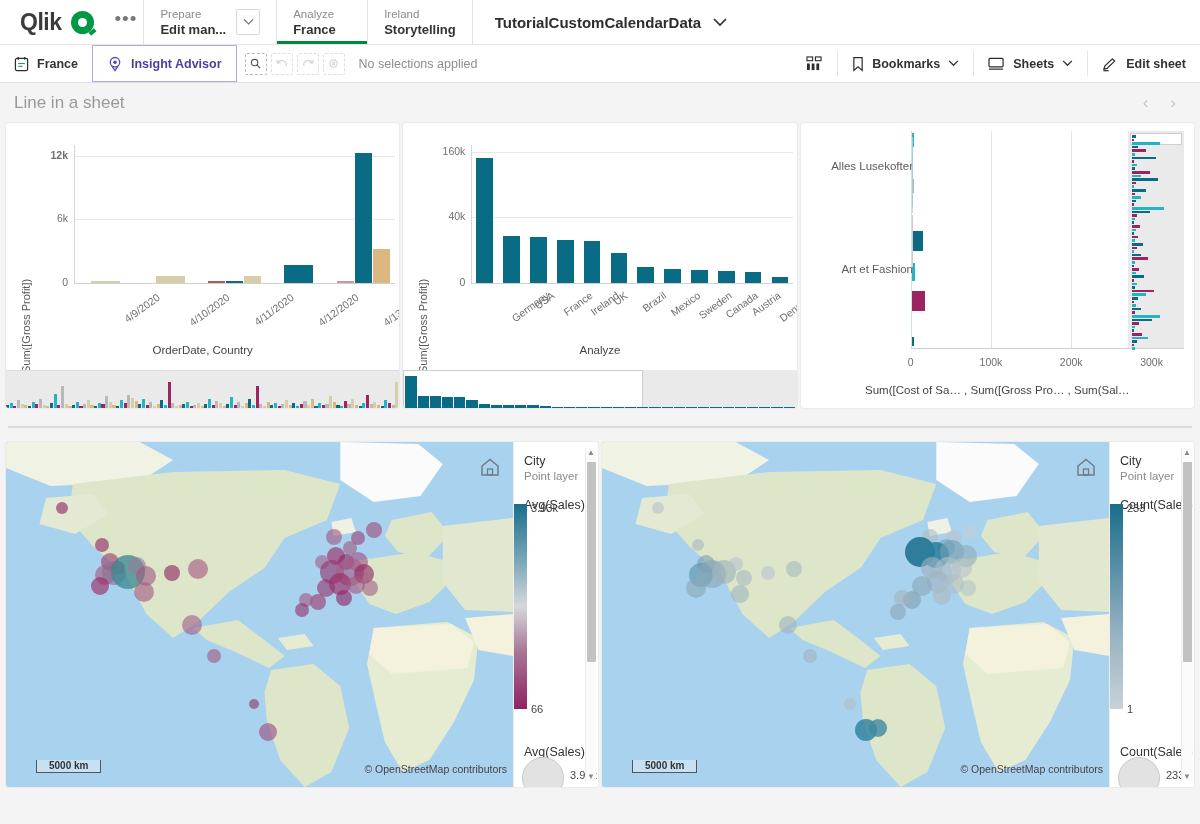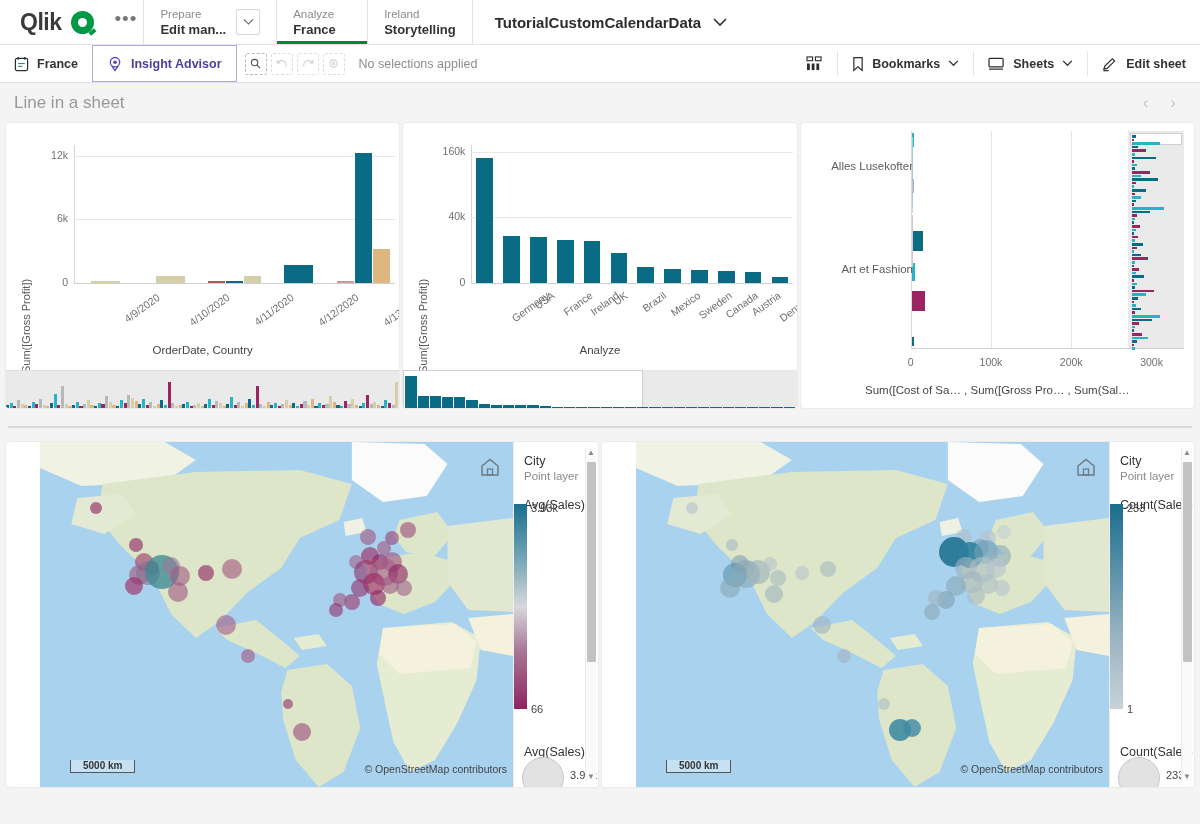--- a/index.html
+++ b/index.html
@@ -131,21 +131,21 @@
 
   
   .divider { height: 2px; background: #d9d9d9; margin: 18px 8px 14px 8px; }
 
   
   .row-maps { display: flex; gap: 4px; padding: 0 6px; height: 345px; }
   .mapcard {
     flex: 1; background: #fff; border-radius: 3px; box-shadow: 0 0 2px rgba(0,0,0,.14);
     display: flex; overflow: hidden; position: relative;
   }
-  .mapview { flex: 1; position: relative; overflow: hidden; background: #e5e5e5; margin-left: 34px; }
+  .mapview { flex: 1; position: relative; overflow: hidden; background: #e5e5e5; }
   .home-btn {
     position: absolute; top: 14px; right: 12px; width: 22px; height: 22px; cursor: pointer;
   }
   .scalebar {
     position: absolute; left: 30px; bottom: 14px; font-size: 10px; font-weight: bold; color: #333;
     border: 1px solid #555; border-top: none; padding: 0 12px 1px 12px; background: rgba(255,255,255,.35);
   }
   .attrib {
     position: absolute; right: 6px; bottom: 12px; font-size: 10.5px; color: #444;
   }
@@ -325,21 +325,21 @@
 
 <div class="row-charts">
 
   <div class="card">
     <span class="axis-label-y" style="left:14px; top:250px;">Sum([Gross Profit])</span>
     <div id="c1" style="position: absolute; inset: 0px;">
         <div class="tick-y" style="left: 26px; top: 153px; width: 36px;">0</div>
         <div class="gridline" style="left: 68px; right: 4px; top: 96.3077px;"></div>
         <div class="tick-y" style="left: 26px; top: 89.3077px; width: 36px;">6k</div>
         <div class="gridline" style="left: 68px; right: 4px; top: 32.6154px;"></div>
-        <div class="tick-y" style="left: 26px; top: 25.6154px; width: 36px;">12k</div>
+        <div class="tick-y" style="left: 26px; top: 25.6154px; width: 36px; font-weight: bold;">12k</div>
         <div class="axis-v" style="left: 68px; top: 22px; height: 138px;"></div>
         <div class="axis-h" style="left: 68px; right: 4px; top: 160px;"></div>
         <div class="bar" style="position: absolute; left: 85.2px; width: 29px; top: 158px; height: 2px; background: rgb(212, 207, 168);"></div>
         <div class="xtick" style="left: 107.928px; top: 168px;">4/9/2020</div>
         <div class="bar" style="position: absolute; left: 149.6px; width: 29px; top: 152.569px; height: 7.43077px; background: rgb(212, 207, 168);"></div>
         <div class="xtick" style="left: 172.328px; top: 168px;">4/10/2020</div>
         <div class="bar" style="position: absolute; left: 201.8px; width: 17.1333px; top: 158px; height: 2px; background: rgb(176, 90, 96);"></div>
         <div class="bar" style="position: absolute; left: 219.933px; width: 17.1333px; top: 157.558px; height: 2.44154px; background: rgb(10, 107, 132);"></div>
         <div class="bar" style="position: absolute; left: 238.067px; width: 17.1333px; top: 152.782px; height: 7.21846px; background: rgb(212, 207, 168);"></div>
         <div class="xtick" style="left: 236.728px; top: 168px;">4/11/2020</div>

